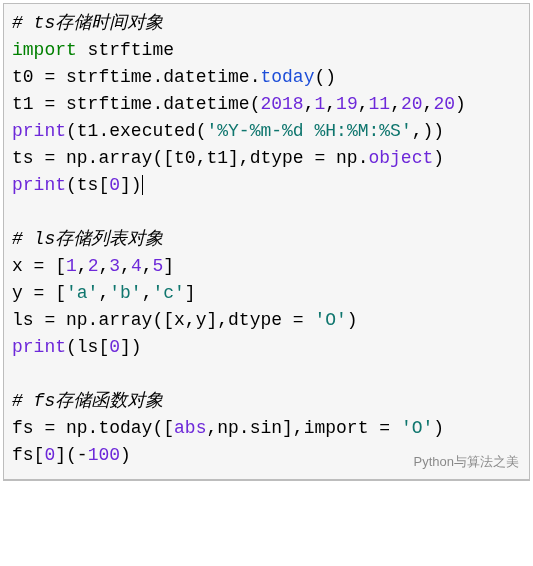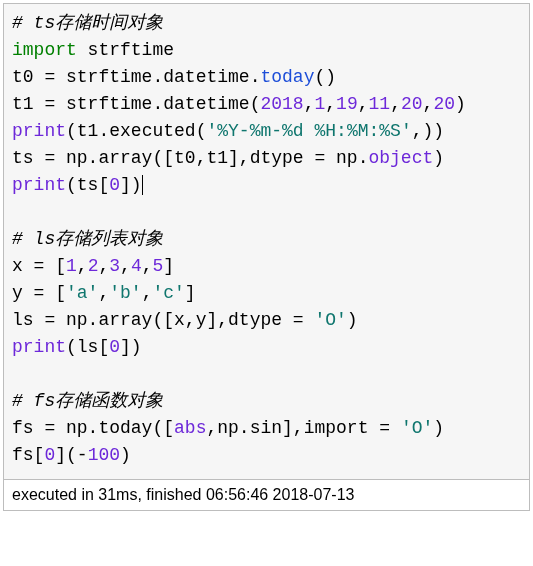--- a/index.html
+++ b/index.html
@@ -65,16 +65,16 @@
 <span class="cm"># ls存储列表对象</span>
 <span>x = [</span><span class="num">1</span>,<span class="num">2</span>,<span class="num">3</span>,<span class="num">4</span>,<span class="num">5</span><span>]</span>
 <span>y = [</span><span class="str">'a'</span>,<span class="str">'b'</span>,<span class="str">'c'</span><span>]</span>
 <span>ls = np.array([x,y],dtype = </span><span class="str">'O'</span><span>)</span>
 <span class="fn">print</span><span>(ls[</span><span class="num">0</span><span>])</span>
 <span></span>
 <span class="cm"># fs存储函数对象</span>
 <span>fs = np.today([</span><span class="fn">abs</span><span>,np.sin],import = </span><span class="str">'O'</span><span>)</span>
 <span>fs[</span><span class="num">0</span><span>](</span><span>-</span><span class="num">100</span><span>)</span>
 </div>
-  <div class="status">executed in 31ms, finished 06:56:46 2018-07-13</div>
 </div>
 
+<div class="watermark">Python与算法之美</div>
 </div>
 
 </body></html>

